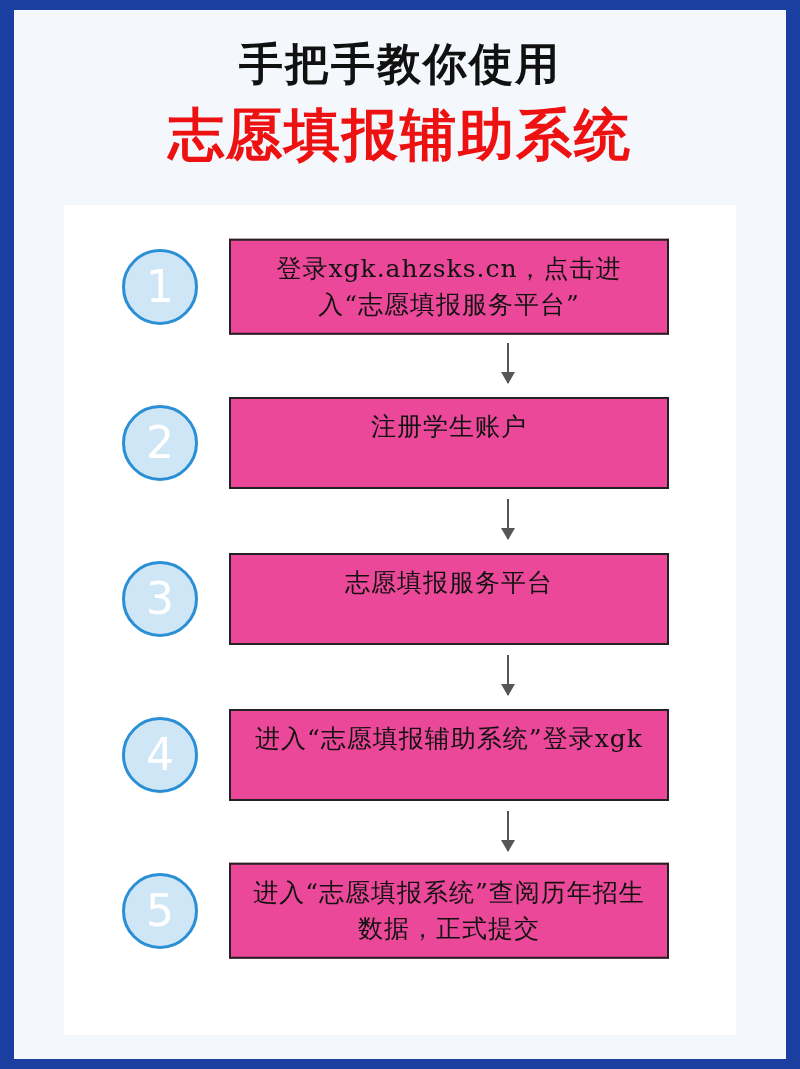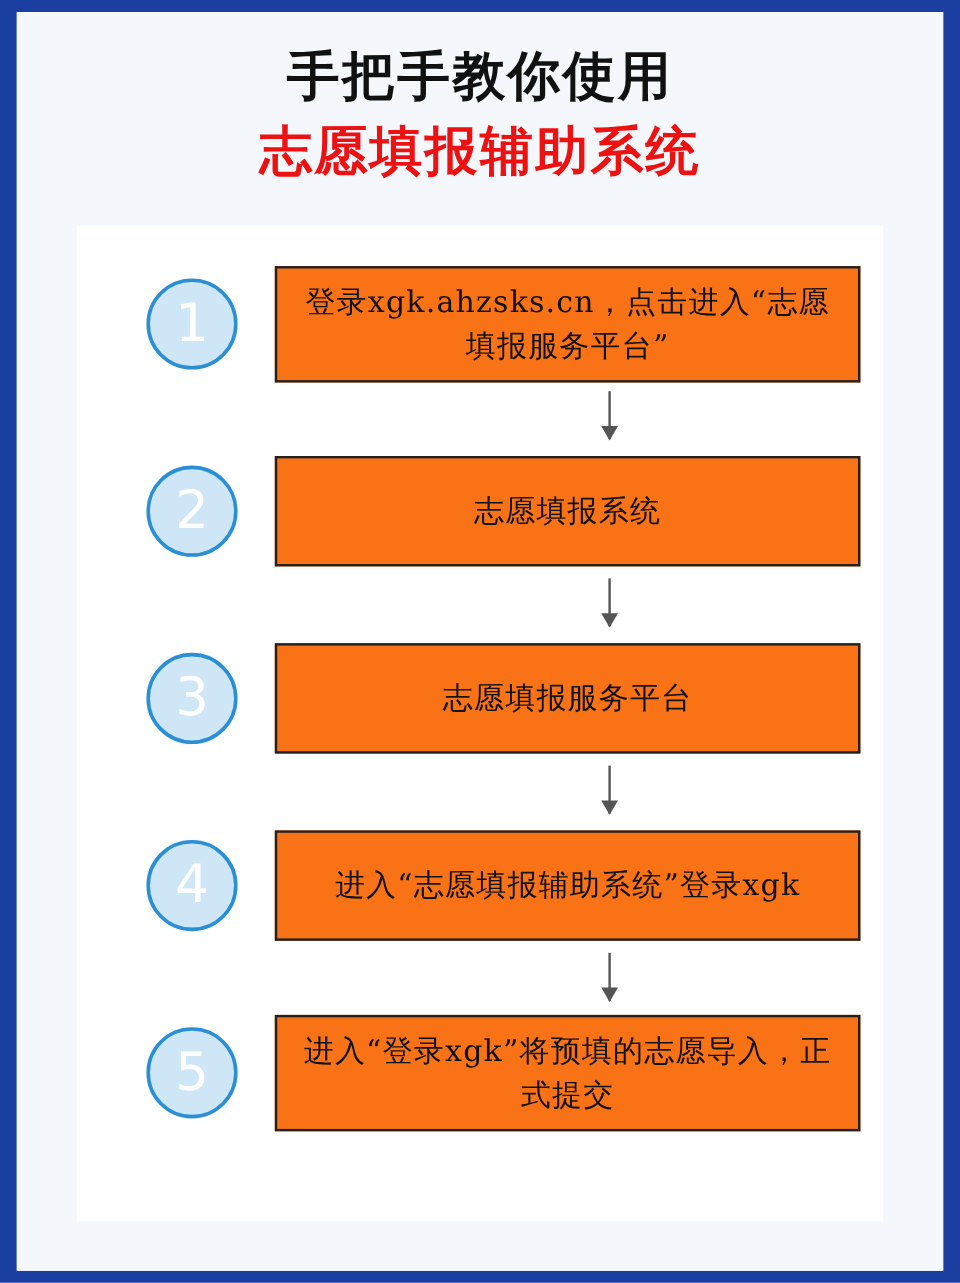--- a/index.html
+++ b/index.html
@@ -44,21 +44,21 @@
     font-family: "DejaVu Sans", sans-serif;
     font-weight: bold;
     font-size: 44px;
     letter-spacing: 2px;
     color: #111111;
     line-height: 1.25;
   }
   .title-line2 {
     font-family: "DejaVu Sans", sans-serif;
     font-weight: bold;
-    font-size: 44px;
+    font-size: 56px;
     letter-spacing: 2px;
     color: #ee1111;
     line-height: 1.35;
     margin-top: 6px;
   }
   .card {
     position: relative;
     margin-top: 32px;
     width: 672px;
     height: 830px;
@@ -99,27 +99,27 @@
     font-family: "DejaVu Sans", sans-serif;
     font-size: 44px;
     font-weight: normal;
     line-height: 1;
   }
   .box {
     position: absolute;
     left: 165px;
     top: 50%;
     transform: translateY(-50%);
-    width: 488px;
+    width: 440px;
     min-height: 92px;
     border: 2px solid #222222;
-    background: #f97316;
-    box-sizing: border-box;
-    display: flex;
-    align-items: center;
+    background: #ec4899;
+    box-sizing: border-box;
+    display: flex;
+    align-items: flex-start;
     justify-content: center;
     padding: 10px 16px;
     text-align: center;
   }
   .box-text {
     font-family: "DejaVu Serif", serif;
     font-size: 25px;
     line-height: 1.45;
     color: #111111;
     letter-spacing: 1px;
@@ -161,21 +161,21 @@
             <span class="box-text">登录xgk.ahzsks.cn，点击进入“志愿填报服务平台”</span>
           </div>
           <div class="arrow" style="top:112px;height:40px;">
             <span class="head"></span>
           </div>
         </div>
 
         <div class="row">
           <div class="circle">2</div>
           <div class="box">
-            <span class="box-text">志愿填报系统</span>
+            <span class="box-text">注册学生账户</span>
           </div>
           <div class="arrow" style="top:112px;height:40px;">
             <span class="head"></span>
           </div>
         </div>
 
         <div class="row">
           <div class="circle">3</div>
           <div class="box">
             <span class="box-text">志愿填报服务平台</span>
@@ -191,21 +191,21 @@
             <span class="box-text">进入“志愿填报辅助系统”登录xgk</span>
           </div>
           <div class="arrow" style="top:112px;height:40px;">
             <span class="head"></span>
           </div>
         </div>
 
         <div class="row">
           <div class="circle">5</div>
           <div class="box">
-            <span class="box-text">进入“登录xgk”将预填的志愿导入，正式提交</span>
+            <span class="box-text">进入“志愿填报系统”查阅历年招生数据，正式提交</span>
           </div>
         </div>
 
       </div>
     </div>
 
   </div>
 </div>
 
 </body></html>

